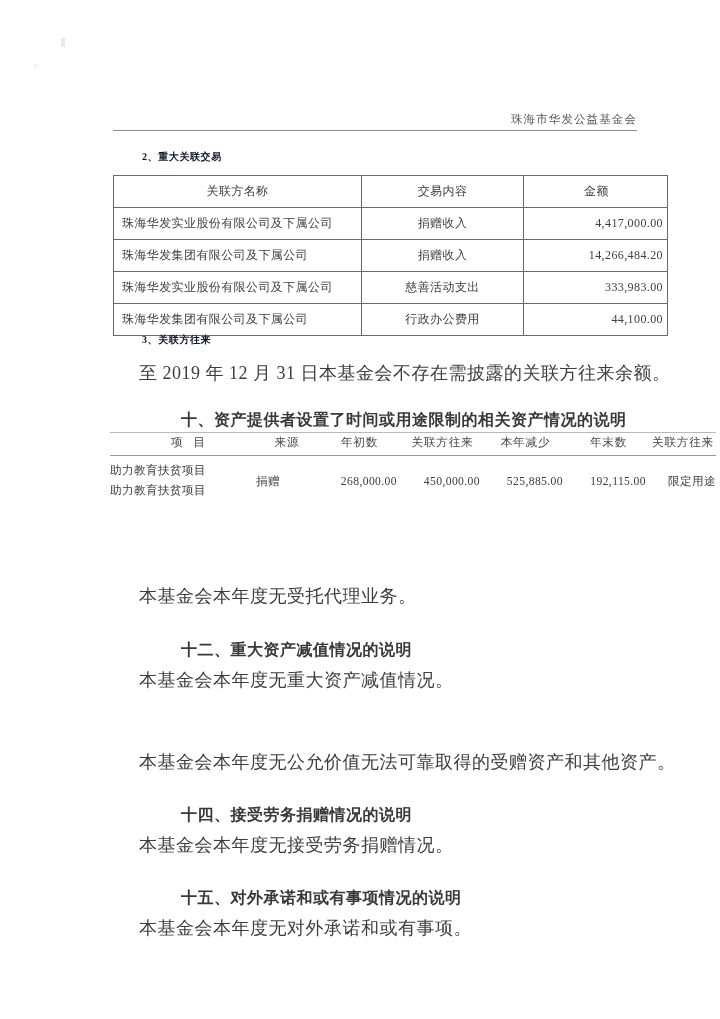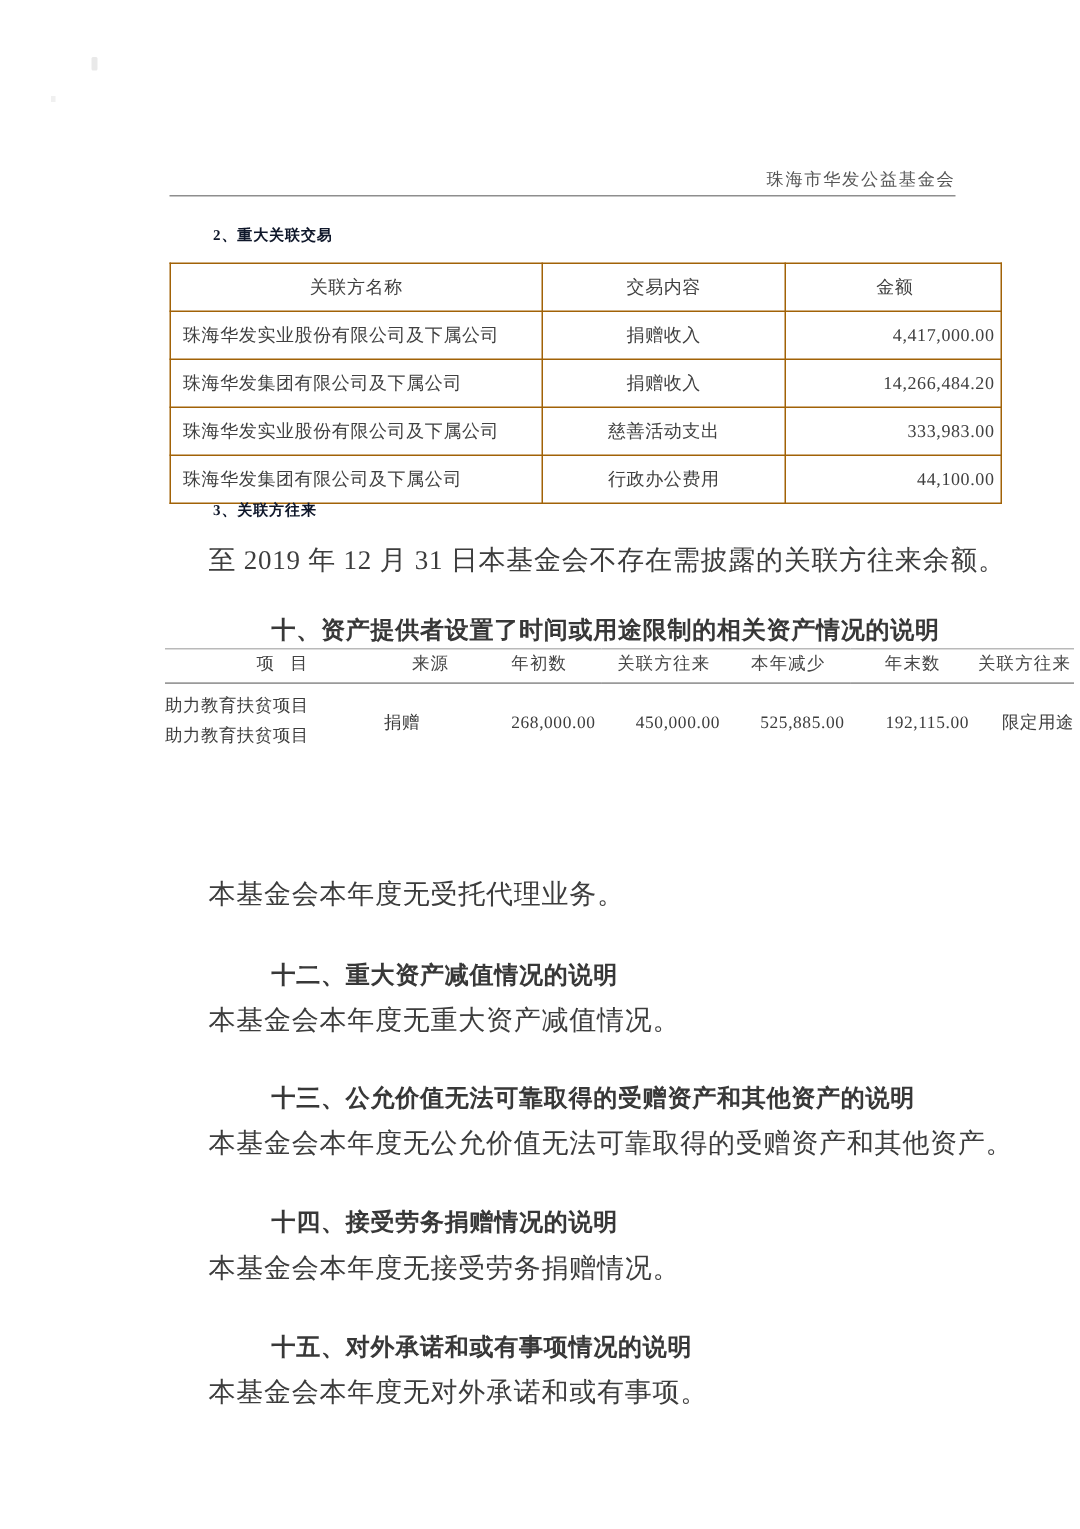--- a/index.html
+++ b/index.html
@@ -172,21 +172,20 @@
         <td class="k-cond">限定用途</td>
       </tr>
     </tbody>
   </table>
 
   <div class="body-p" style="left:139px;top:584px;">本基金会本年度无受托代理业务。</div>
 
   <div class="h-main" style="left:141px;top:640px;">十二、重大资产减值情况的说明</div>
   <div class="body-p" style="left:139px;top:668px;">本基金会本年度无重大资产减值情况。</div>
 
-  <div class="h-main" style="left:141px;top:722px;">十三、公允价值无法可靠取得的受赠资产和其他资产的说明</div>
   <div class="body-p" style="left:139px;top:750px;">本基金会本年度无公允价值无法可靠取得的受赠资产和其他资产。</div>
 
   <div class="h-main" style="left:141px;top:805px;">十四、接受劳务捐赠情况的说明</div>
   <div class="body-p" style="left:139px;top:833px;">本基金会本年度无接受劳务捐赠情况。</div>
 
   <div class="h-main" style="left:141px;top:888px;">十五、对外承诺和或有事项情况的说明</div>
   <div class="body-p" style="left:139px;top:916px;">本基金会本年度无对外承诺和或有事项。</div>
 
 
 </div>

